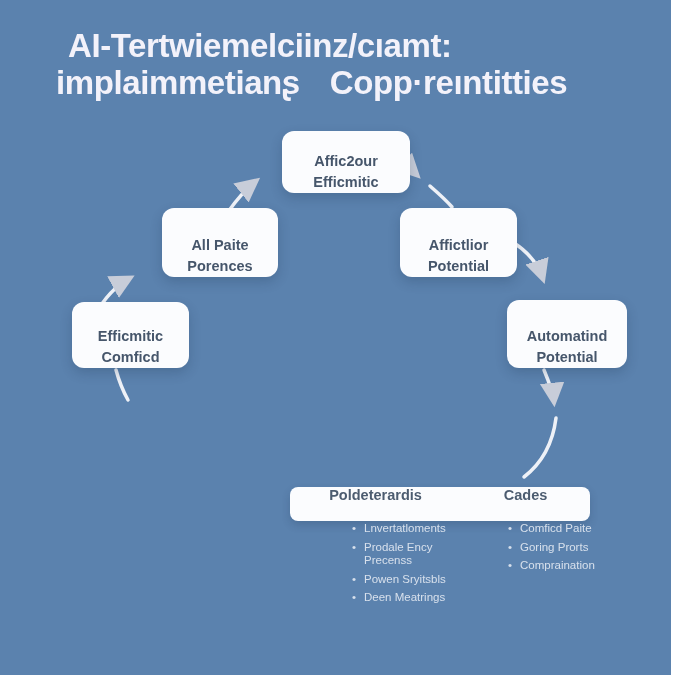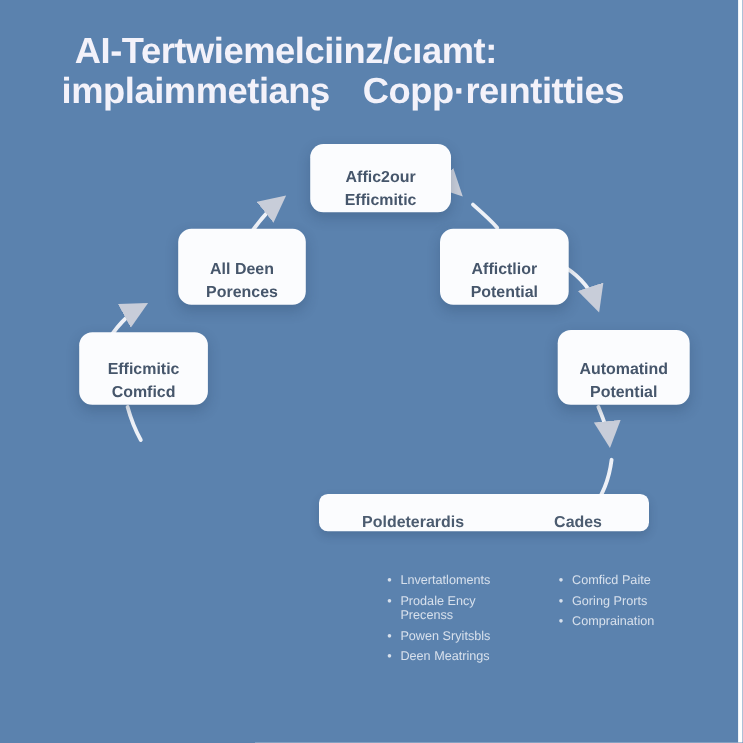--- a/index.html
+++ b/index.html
@@ -46,25 +46,25 @@
     font-size:14.5px;font-weight:600;line-height:21px;
     text-align:center;
   }
   #node-1{left:72px;top:302px;width:117px;height:66px;}
   #node-2{left:162px;top:208px;width:116px;height:69px;}
   #node-3{left:282px;top:131px;width:128px;height:62px;}
   #node-4{left:400px;top:208px;width:117px;height:69px;}
   #node-5{left:507px;top:300px;width:120px;height:68px;}
   
   #legend-bar{
-    position:absolute;left:290px;top:449px;width:300px;height:34px;
+    position:absolute;left:290px;top:487px;width:300px;height:34px;
     background:var(--card);
     border-radius:8px;
     box-shadow:0 4px 9px rgba(25,45,75,0.20);
-    display:flex;align-items:flex-end;
+    display:flex;align-items:flex-start;
     color:#4c5c70;font-size:14.5px;font-weight:600;
   }
   #legend-bar .cell{text-align:center;}
   #legend-bar .cell.l{width:57%;}
   #legend-bar .cell.r{width:43%;}
   
   .blist{
     position:absolute;top:522px;
     margin:0;padding:0;list-style:none;
     color:var(--bullet);
@@ -102,21 +102,21 @@
     <path class="link" marker-end="url(#ah)" d="M 514,243 C 528,252 538,264 543,279"></path>
     <path class="link" marker-end="url(#ah)" d="M 544,370 C 549,382 553,392 554,402"></path>
     <path class="link" d="M 556,418 C 553,442 542,463 524,477"></path>
   </svg>
 
   <div class="node" id="node-1">
     <span>Efficmitic</span>
     <span>Comficd</span>
   </div>
   <div class="node" id="node-2">
-    <span>All Deen</span>
+    <span>All Paite</span>
     <span>Porences</span>
   </div>
   <div class="node" id="node-3">
     <span>Affic2our</span>
     <span>Efficmitic</span>
   </div>
   <div class="node" id="node-4">
     <span>Affictlior</span>
     <span>Potential</span>
   </div>

